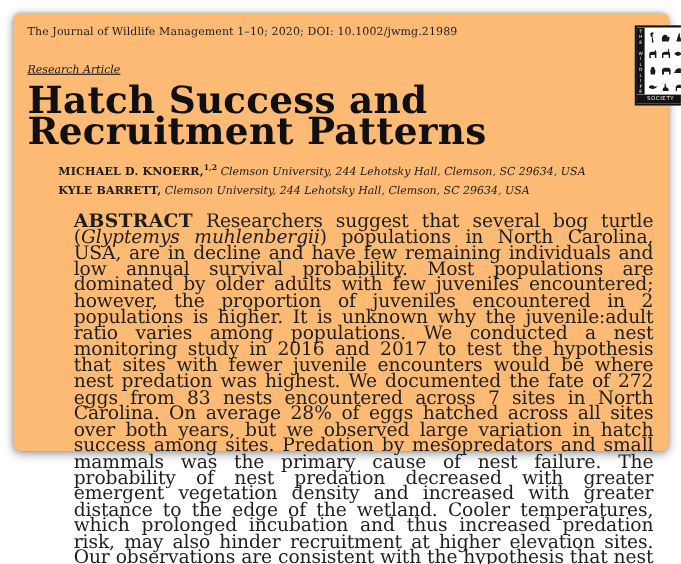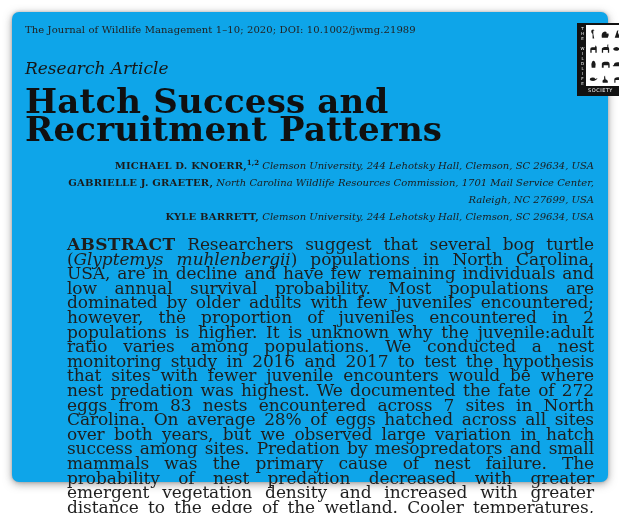--- a/index.html
+++ b/index.html
@@ -15,54 +15,54 @@
     position: relative;
     width: 619px;
     height: 513px;
     overflow: hidden;
   }
   .page {
     position: absolute;
     left: 12px;
     top: 12px;
     width: 596px;
-    height: 470px;
-    background: #0ea5e9;
+    height: 398px;
+    background: #fdba74;
     border-radius: 7px;
     box-shadow: 0 2px 9px rgba(80,80,80,0.55), 0 0 3px rgba(120,120,120,0.4);
     box-sizing: border-box;
     padding: 12px 14px 0 13px;
     color: #1b1b1b;
   }
   .journal-line {
     font-size: 10px;
     letter-spacing: 0.1px;
     color: #222;
   }
   .research-article {
     margin-top: 23px;
-    font-size: 17px;
+    font-size: 10px;
     font-style: italic;
     color: #161616;
+    text-decoration: underline;
   }
   .article-title {
     margin-top: 9px;
     font-size: 34px;
     font-weight: bold;
     line-height: 28px;
     letter-spacing: 0.2px;
     color: #101010;
   }
   .authors {
     margin-top: 14px;
     margin-left: 28px;
     font-size: 10px;
     line-height: 17px;
     color: #1b1b1b;
-    text-align: right;
   }
   .author-name { font-weight: bold; letter-spacing: 0.2px; }
   .author-sup {
     font-size: 7px;
     vertical-align: super;
     line-height: 0;
     font-weight: bold;
   }
   .author-affil { font-style: italic; }
   .abstract {
@@ -140,23 +140,20 @@
 
     <div class="article-title">
       <div>Hatch Success and Recruitment Patterns</div>
     </div>
 
     <div class="authors">
       <div>
         <span class="author-name">MICHAEL D. KNOERR,</span><span class="author-sup">1,2</span><span class="author-affil"> Clemson University, 244 Lehotsky Hall, Clemson, SC 29634, USA</span>
       </div>
       <div>
-        <span class="author-name">GABRIELLE J. GRAETER,</span><span class="author-sup"></span><span class="author-affil"> North Carolina Wildlife Resources Commission, 1701 Mail Service Center, Raleigh, NC 27699, USA</span>
-      </div>
-      <div>
         <span class="author-name">KYLE BARRETT,</span><span class="author-sup"></span><span class="author-affil"> Clemson University, 244 Lehotsky Hall, Clemson, SC 29634, USA</span>
       </div>
     </div>
 
     <div class="abstract">
       <span class="abstract-label">ABSTRACT</span><span> Researchers suggest that several bog turtle (</span><span class="species">Glyptemys muhlenbergii</span><span>) populations in North Carolina, USA, are in decline and have few remaining individuals and low annual survival probability. Most populations are dominated by older adults with few juveniles encountered; however, the proportion of juveniles encountered in 2 populations is higher. It is unknown why the juvenile:adult ratio varies among populations. We conducted a nest monitoring study in 2016 and 2017 to test the hypothesis that sites with fewer juvenile encounters would be where nest predation was highest. We documented the fate of 272 eggs from 83 nests encountered across 7 sites in North Carolina. On average 28% of eggs hatched across all sites over both years, but we observed large variation in hatch success among sites. Predation by mesopredators and small mammals was the primary cause of nest failure. The probability of nest predation decreased with greater emergent vegetation density and increased with greater distance to the edge of the wetland. Cooler temperatures, which prolonged incubation and thus increased predation risk, may also hinder recruitment at higher elevation sites. Our observations are consistent with the hypothesis that nest predation would be highest at sites with fewer juvenile encounters. Managers concerned about low bog turtle recruitment rates should consider the role of nest predation and the potential benefits of management that increases hatch rates. © 2020 The Wildlife Society.</span>
     </div>
 
   </div>
 

